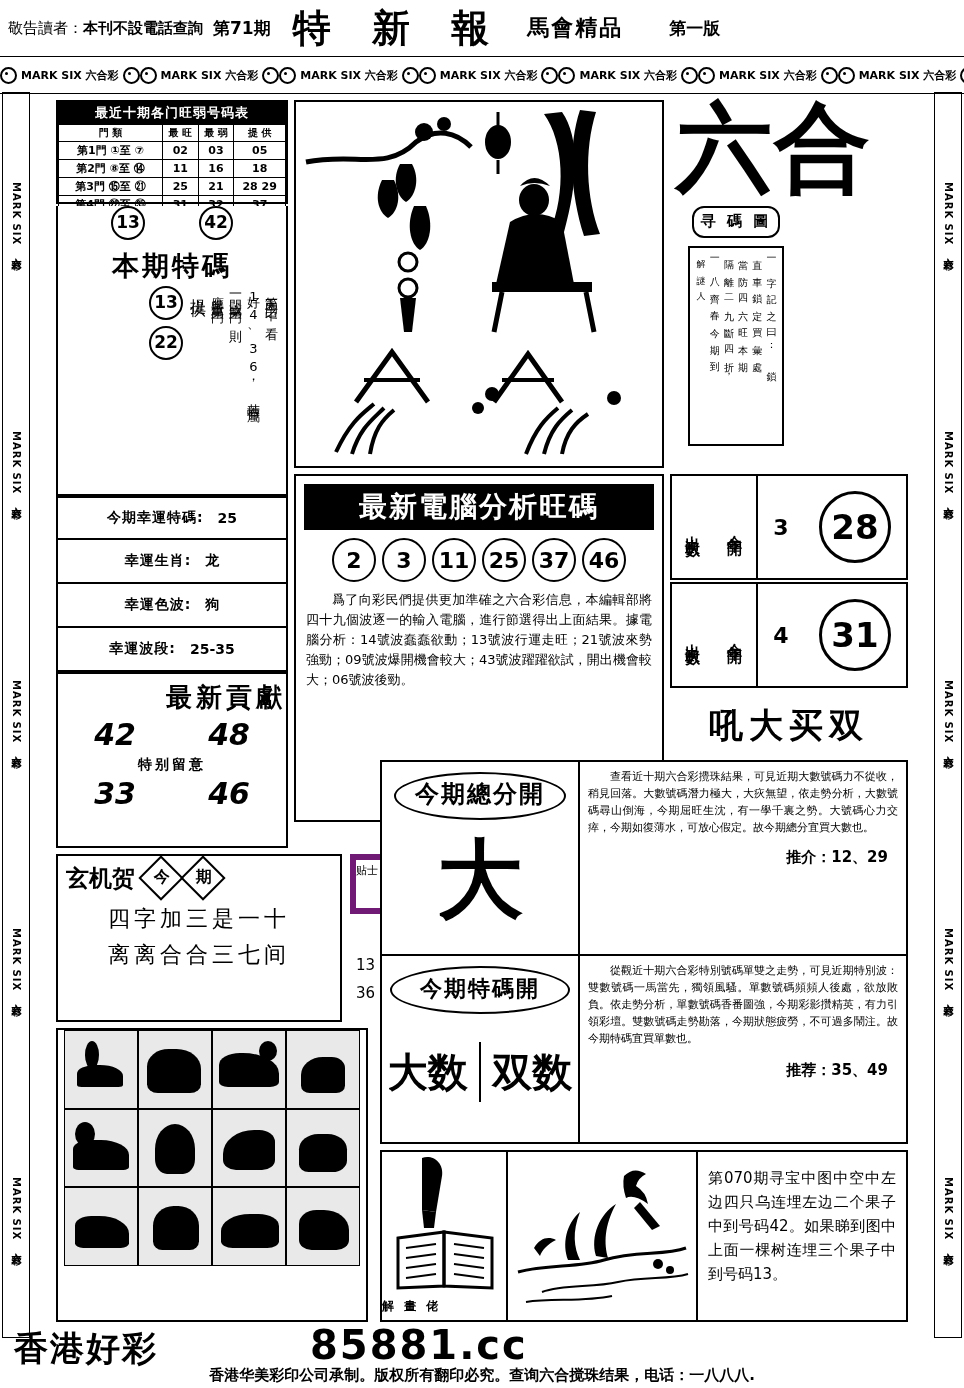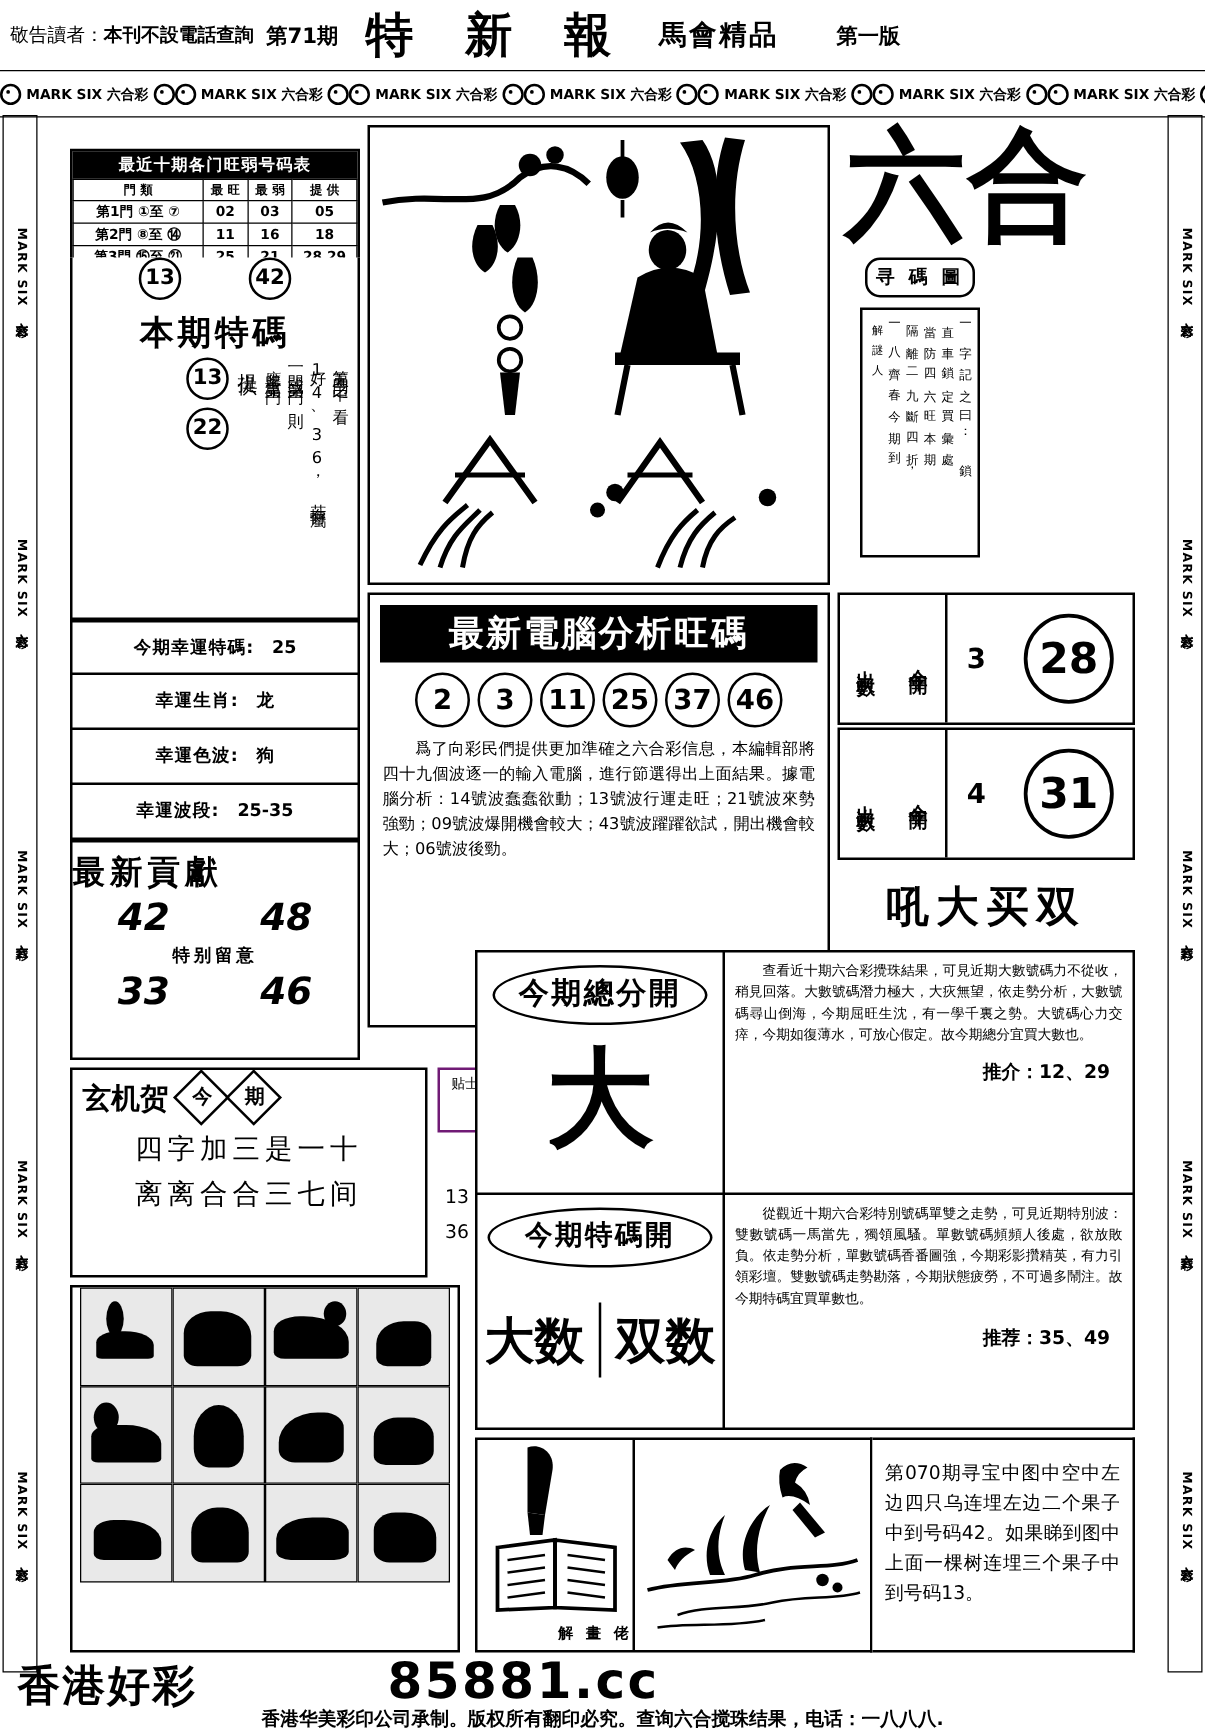--- a/index.html
+++ b/index.html
@@ -76,21 +76,21 @@
   }
 
   .sec-title{font-size:27px;font-weight:bold;text-align:center;letter-spacing:3px;font-family:"DejaVu Serif",serif;}
 
   .vcol{writing-mode:vertical-rl;text-orientation:upright;letter-spacing:3px;}
 
   .kv{border:2px solid #000;border-top:none;display:flex;align-items:center;justify-content:center;font-size:14px;font-weight:bold;box-sizing:border-box;}
   .kv .k{letter-spacing:1px;}
   .kv .v{margin-left:14px;}
 
-  .contrib-t{font-size:26px;font-weight:bold;text-align:left;letter-spacing:4px;font-family:"DejaVu Serif",serif;}
+  .contrib-t{font-size:26px;font-weight:bold;text-align:right;letter-spacing:4px;font-family:"DejaVu Serif",serif;}
   .contrib-n{font-size:30px;font-style:italic;font-weight:bold;}
 
   .ballrow{display:flex;justify-content:center;gap:6px;}
   .ball{
     width:40px;height:40px;border:2px solid #000;border-radius:50%;
     display:flex;align-items:center;justify-content:center;font-size:22px;font-weight:bold;
   }
   .bodytext{font-size:13px;line-height:20px;text-align:justify;padding:4px 10px;}
 
   .ovalhdr{
@@ -113,21 +113,21 @@
     position:absolute;left:14px;top:1326px;font-size:34px;font-weight:bold;
     font-family:"DejaVu Serif",serif;letter-spacing:2px;
   }
   .brandnum{
     position:absolute;left:310px;top:1322px;font-size:40px;font-weight:bold;letter-spacing:2px;
   }
   .footline{
     position:absolute;left:0;top:1366px;width:964px;text-align:center;
     font-size:15px;font-weight:bold;
   }
-  .stampbox{border:2px solid #701a75;font-size:11px;text-align:center;}
+  .stampbox{border:6px solid #701a75;font-size:11px;text-align:left;}
 </style>
 </head>
 <body>
 
 <div class="page">
 
   <div class="topbar">
     <span class="t-notice"><span>敬告讀者：</span><b>本刊不設電話查詢</b></span>
     <span class="t-issue">第71期</span>
     <span class="t-title">特 新 報</span>
@@ -183,21 +183,21 @@
   <div class="rail right">
     <span>MARK SIX 六合彩</span>
     <span>MARK SIX 六合彩</span>
     <span>MARK SIX 六合彩</span>
     <span>MARK SIX 六合彩</span>
     <span>MARK SIX 六合彩</span>
   </div>
 
   <div class="content">
 
-    <div class="box" style="left:24px;top:4px;width:232px;height:104px;margin-top:19px;">
+    <div class="box" style="left:24px;top:4px;width:232px;height:104px;">
       <div class="tbl-title">最近十期各门旺弱号码表</div>
       <table class="numtbl">
         <tbody>
             <tr>
           <th>門 類</th>
           <th>最 旺</th>
           <th>最 弱</th>
           <th>提 供</th>
         </tr>
         <tr>
@@ -472,21 +472,21 @@
 
     <div class="box" style="left:348px;top:1054px;width:128px;height:172px;">
       <svg width="124" height="140" viewBox="0 0 124 140">
         <path d="M40 6 C50 2,62 10,60 24 L54 60 L40 58 Z" fill="#000"></path>
         <path d="M40 58 L54 60 L52 76 L42 76 Z" fill="#000"></path>
         <path d="M16 86 L62 80 L62 134 L16 136 Z" fill="none" stroke="#000" stroke-width="3"></path>
         <path d="M62 80 L110 86 L110 136 L62 134 Z" fill="none" stroke="#000" stroke-width="3"></path>
         <path d="M24 96 L54 92 M24 106 L54 102 M24 116 L54 112 M24 126 L54 122" stroke="#000" stroke-width="2"></path>
         <path d="M72 92 L102 96 M72 102 L102 106 M72 112 L102 116 M72 122 L102 126" stroke="#000" stroke-width="2"></path>
       </svg>
-      <div style="text-align:right;font-size:12px;font-weight:bold;letter-spacing:3px;margin-top:2px;">解 畫 佬</div>
+      <div style="text-align:left;font-size:12px;font-weight:bold;letter-spacing:3px;margin-top:2px;">解 畫 佬</div>
     </div>
 
     <div class="box" style="left:476px;top:1054px;width:190px;height:172px;border-left:none;">
       <svg width="186" height="168" viewBox="0 0 186 168">
         <path d="M10 120 C40 112,70 116,96 108 C128 98,156 104,178 96" stroke="#000" stroke-width="3" fill="none"></path>
         <path d="M60 108 C54 92,58 72,72 60 C64 80,66 96,72 108 Z" fill="#000"></path>
         <path d="M88 104 C82 84,92 62,108 52 C96 74,96 92,100 106 Z" fill="#000"></path>
         <path d="M116 24 q10 -10 22 -2 q-8 4 -10 12 q10 6 12 18 q-14 -10 -22 -6 q-4 -12 -2 -22Z" fill="#000"></path>
         <path d="M132 50 l20 24 l-8 4 l-18 -22Z" fill="#000"></path>
         <path d="M34 140 C56 132,84 136,110 130 C138 124,160 128,180 122" stroke="#000" stroke-width="2" fill="none"></path>

